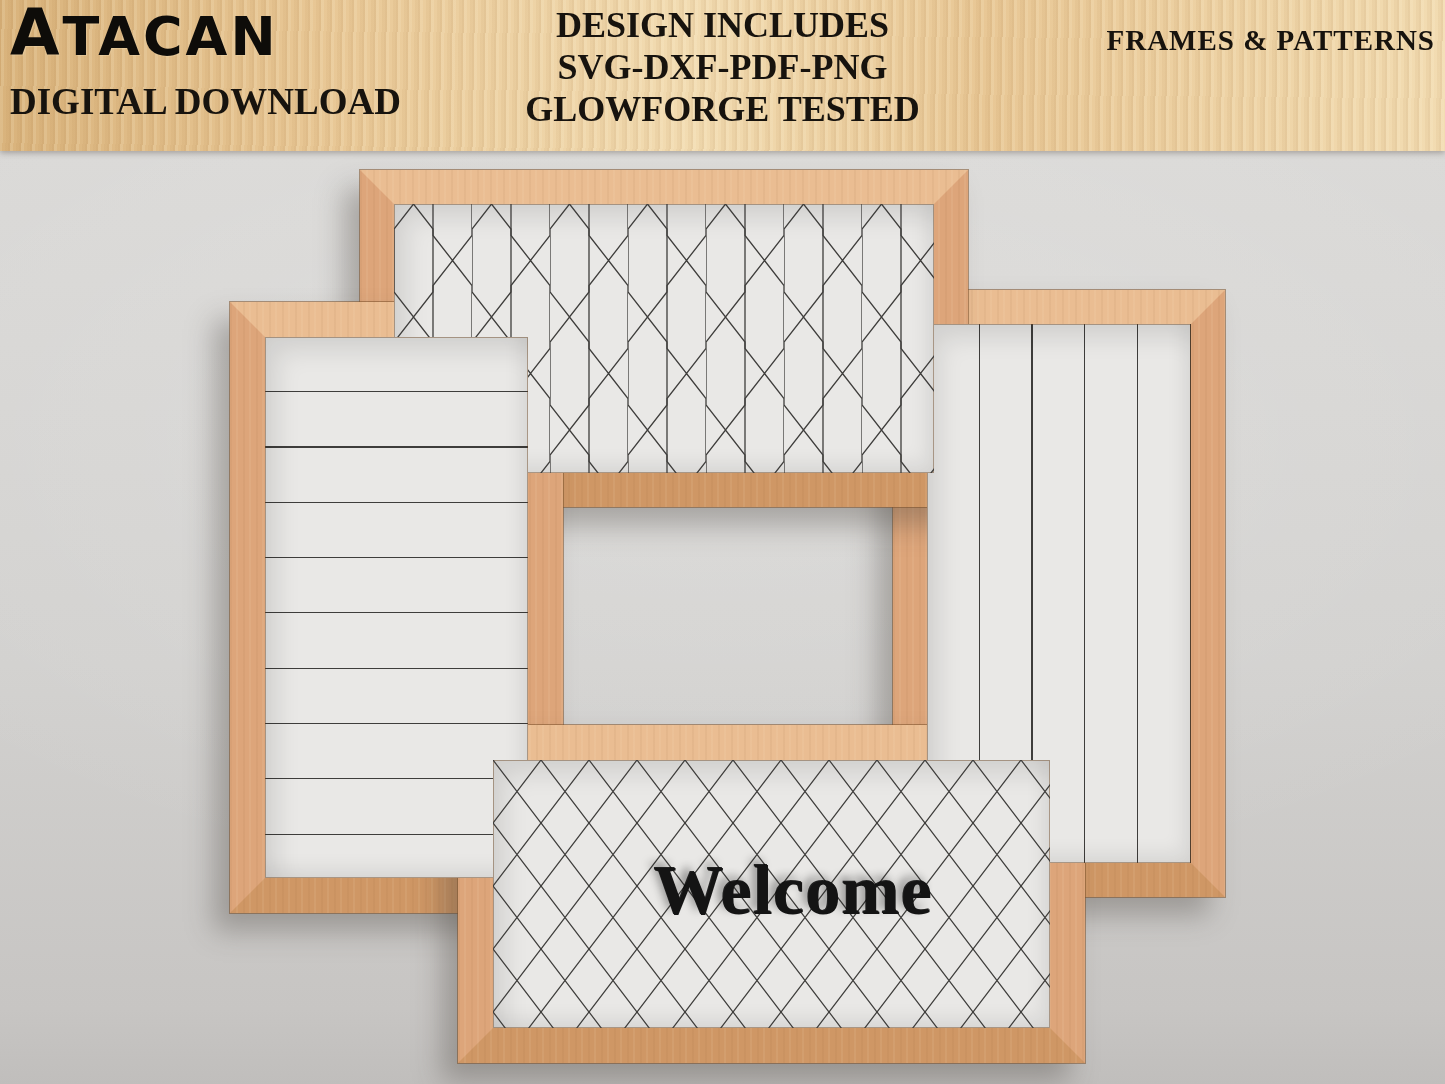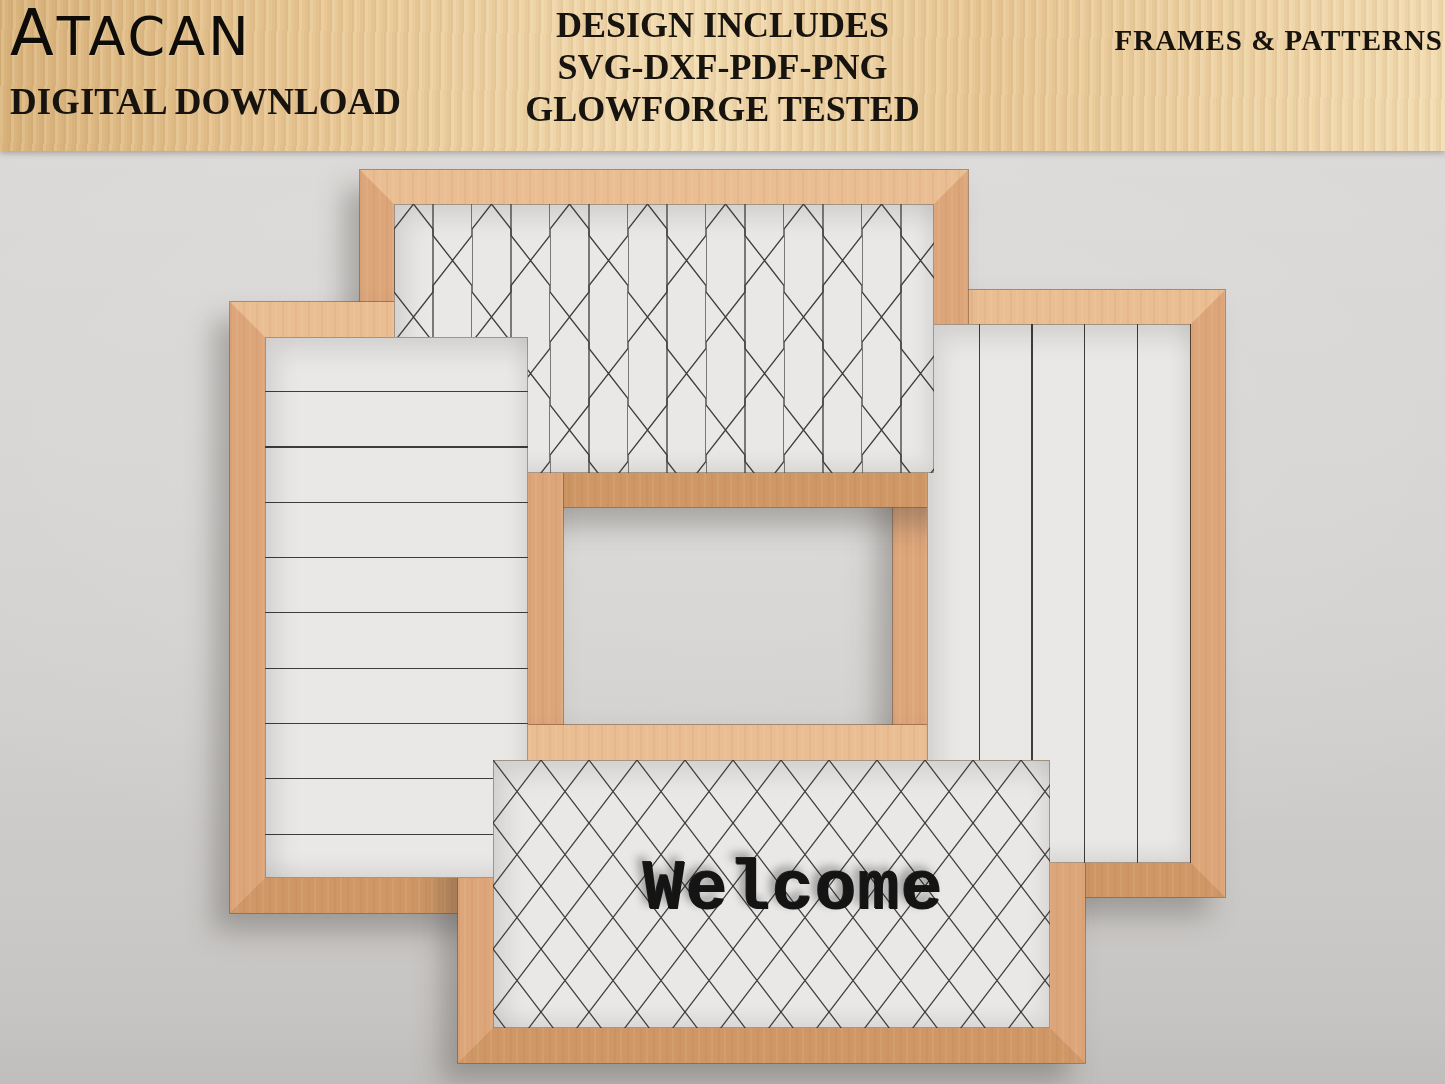--- a/index.html
+++ b/index.html
@@ -29,35 +29,35 @@
       repeating-linear-gradient(91deg,
         rgba(150,100,45,.10) 0 2px, rgba(255,246,220,.14) 2px 5px,
         rgba(0,0,0,0) 5px 8px, rgba(170,120,60,.07) 8px 11px),
       linear-gradient(90deg, var(--banner-wood-dark), var(--banner-wood) 22%,
         var(--banner-wood-light) 48%, var(--banner-wood) 68%, var(--banner-wood-light));
     box-shadow:0 2px 6px rgba(60,50,40,.35);
     z-index:10;
   }
   .brand{position:absolute;left:10px;top:2px;}
   .brand-title{
-    font-family:"DejaVu Sans",sans-serif;font-weight:400;
+    font-family:"DejaVu Sans",sans-serif;font-weight:700;
     font-size:54px;line-height:62px;letter-spacing:3px;color:#0e0c09;
     text-shadow:1px 1px 0 rgba(240,220,180,.35);
   }
   .brand-title::first-letter{font-size:64px;}
   .brand-subtitle{
     font-weight:bold;font-size:37px;line-height:38px;color:var(--text-dark);
     letter-spacing:0px;margin-top:15px;
   }
   .banner-center{
     position:absolute;left:0;right:0;top:4px;text-align:center;
     font-weight:bold;font-size:36px;line-height:42px;color:var(--text-dark);
   }
   .banner-right{
-    position:absolute;right:2px;top:24px;
+    position:absolute;right:10px;top:24px;
     font-weight:bold;font-size:29px;color:var(--text-dark);letter-spacing:1px;
   }
 
   
   .stage{
     position:absolute;left:0;top:151px;width:1445px;height:933px;
     background:
       radial-gradient(110% 80% at 50% 30%, rgba(255,255,255,.18), rgba(0,0,0,0) 65%),
       linear-gradient(180deg, var(--bg-top), #d2d1cf 55%, var(--bg-bottom) 92%, #c0bebc);
   }
@@ -101,21 +101,21 @@
   .frame-shiplap{left:230px;top:151px;width:333px;height:611px;border-width:35px;}
   .planks-h{
     background-image:repeating-linear-gradient(to bottom,
       rgba(0,0,0,0) 0 54.2px, var(--pattern-line) 54.2px 55.3px);
   }
   
   .frame-welcome{left:458px;top:574px;width:627px;height:338px;border-width:35px;}
   .welcome-text{
     position:absolute;z-index:2;left:0;right:0;top:50%;transform:translateY(-54%);
     text-align:center;
-    font-family:Liberation Mono, monospace;font-weight:900;font-size:70px;
+    font-family:Liberation Serif, serif;font-weight:900;font-size:70px;
     color:var(--welcome-color);letter-spacing:1px;
     text-shadow:-6px -5px 9px rgba(30,30,30,.40), -1px -1px 0 rgba(0,0,0,.85);
     padding-left:44px;
   }
 </style>
 </head>
 <body>
 
 <div class="scene">
 

